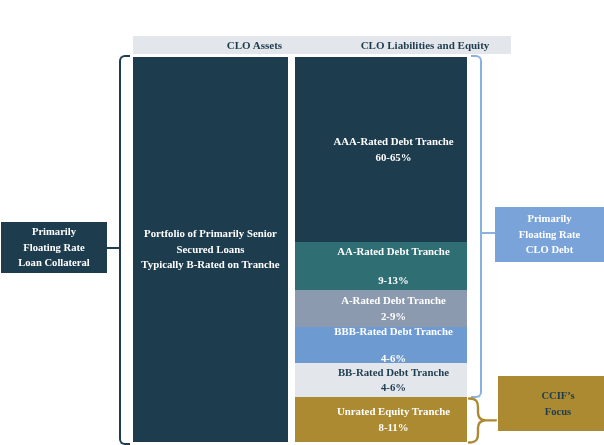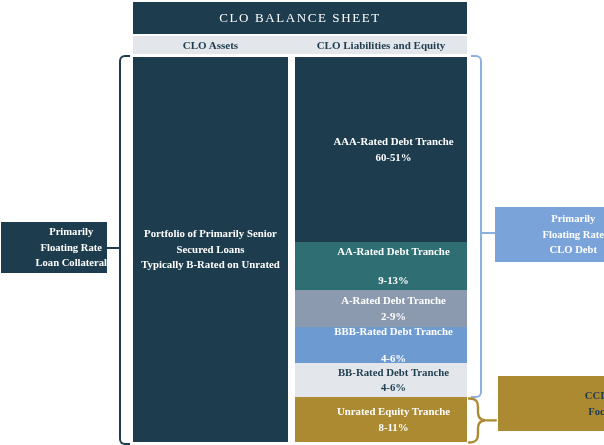--- a/index.html
+++ b/index.html
@@ -8,37 +8,37 @@
     font-family:"Liberation Serif","DejaVu Serif",serif;
   }
   .abs{position:absolute;}
   .center-flex{display:flex;align-items:center;justify-content:center;text-align:center;}
   
   .main-header{
     left:133px;top:2px;width:334px;height:32px;background:#1d3c4e;color:#ffffff;
     font-size:13px;letter-spacing:1.6px;font-weight:400;
   }
   
-  .subheader{left:133px;top:36px;width:334px;height:18px;background:#e3e6eb;display:flex;}
+  .subheader{left:133px;top:36px;width:334px;height:18px;background:#e3e6eb;display:flex;padding-left:44px;}
   .subheader .colhead{font-weight:bold;font-size:11px;color:#1d3c4e;line-height:18px;text-align:center;}
   .subheader .colhead.assets{width:155px;}
   .subheader .gap{width:7px;}
   .subheader .colhead.liab{width:172px;}
   
   .assets-col{
     left:133px;top:57px;width:155px;height:385px;background:#1d3c4e;color:#ffffff;
     font-weight:bold;font-size:10.8px;line-height:1.45;text-align:center;
   }
   .liab-col{left:295px;top:57px;width:172px;height:385px;display:flex;flex-direction:column;}
   .tranche{
     display:flex;flex-direction:column;align-items:center;justify-content:center;
     text-align:center;font-weight:bold;font-size:10.8px;line-height:1.4;flex:0 0 auto;padding-left:25px;
   }
   
-  .callout{font-weight:bold;font-size:10.6px;line-height:1.5;justify-content:flex-end;}
+  .callout{font-weight:bold;font-size:10.6px;line-height:1.5;}
   .callout span{display:block;}
   .loan-collateral-box{left:1px;top:222px;width:106px;height:51px;}
   .clo-debt-box{left:495px;top:207px;width:109px;height:55px;}
   .ccif-box{left:498px;top:376px;width:120px;height:55px;}
   
   .bracket-left{
     left:119px;top:55px;width:9px;height:386px;
     border-left:2px solid #1d3c4e;border-top:2px solid #1d3c4e;border-bottom:2px solid #1d3c4e;
     border-top-left-radius:6px;border-bottom-left-radius:6px;
   }
@@ -49,40 +49,39 @@
     border-top-right-radius:6px;border-bottom-right-radius:6px;
   }
   .bracket-right-tick{left:480px;top:232px;width:15px;height:2px;background:#8ab1e0;}
   .equity-brace{left:466px;top:397px;width:32px;height:47px;}
 </style>
 </head>
 <body>
 
 <div id="canvas">
 
-  <div class="abs main-header center-flex">CLO BALANCE SHEET</div>
 
   <div class="abs subheader">
     <div class="colhead assets">CLO Assets</div>
     <div class="gap"></div>
     <div class="colhead liab">CLO Liabilities and Equity</div>
   </div>
 
   <div class="abs assets-col center-flex">
     <div>
       <span style="display:block">Portfolio of Primarily Senior</span>
       <span style="display:block">Secured Loans</span>
-      <span style="display:block">Typically B-Rated on Unrated</span>
+      <span style="display:block">Typically B-Rated on Tranche</span>
     </div>
   </div>
 
   <div class="abs liab-col">
     <div class="tranche" style="background: rgb(29, 60, 78); color: rgb(255, 255, 255); height: 185px;">
       <span>AAA-Rated Debt Tranche</span>
-      <span>60-51%</span>
+      <span>60-65%</span>
     </div>
     <div class="tranche" style="background: rgb(47, 110, 115); color: rgb(255, 255, 255); height: 48px; gap: 14px;">
       <span>AA-Rated Debt Tranche</span>
       <span>9-13%</span>
     </div>
     <div class="tranche" style="background: rgb(140, 154, 176); color: rgb(255, 255, 255); height: 37px;">
       <span>A-Rated Debt Tranche</span>
       <span>2-9%</span>
     </div>
     <div class="tranche" style="background: rgb(110, 154, 210); color: rgb(255, 255, 255); height: 36px; gap: 12px;">

